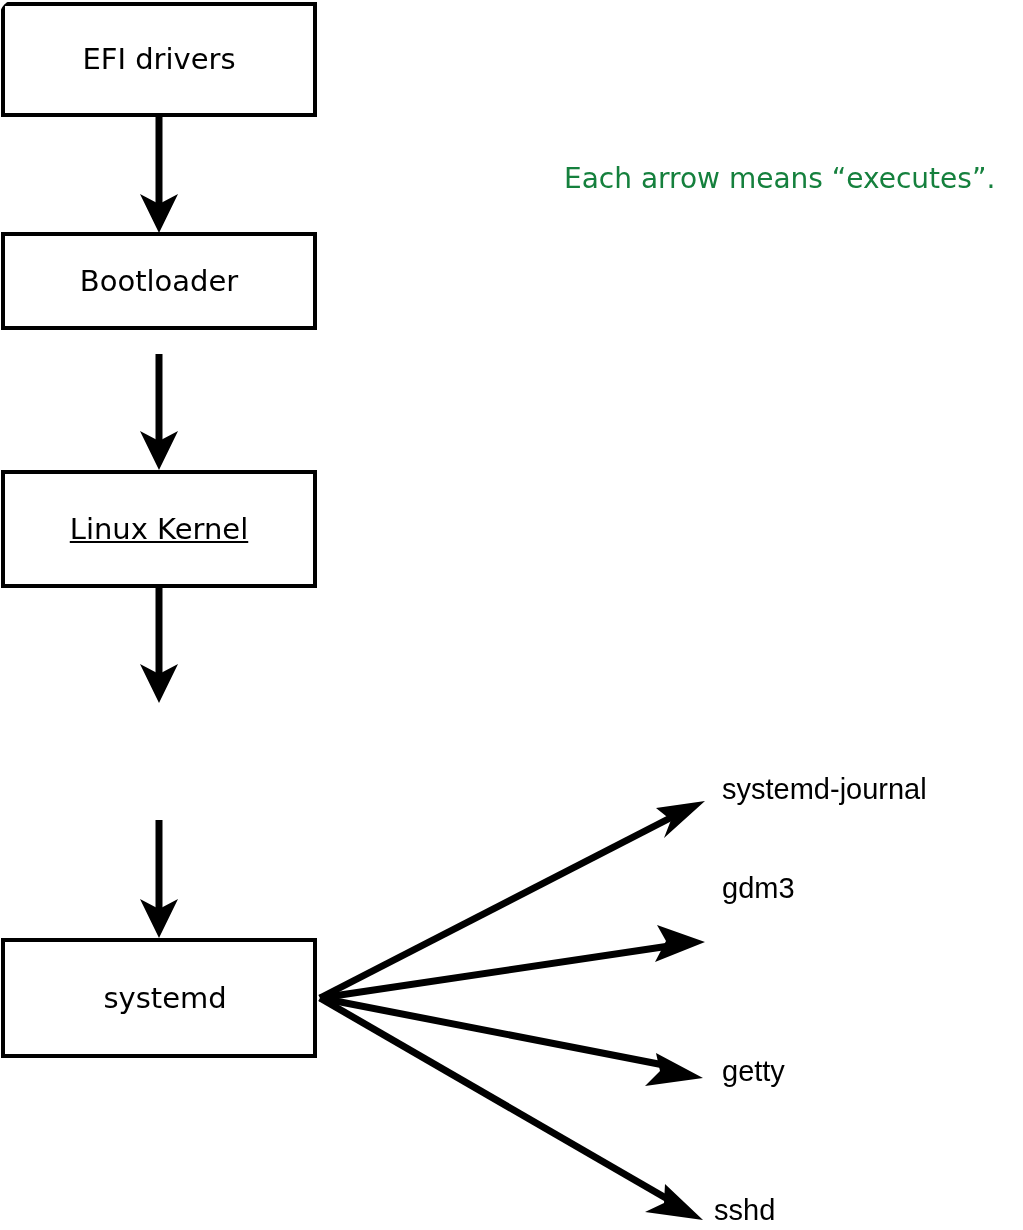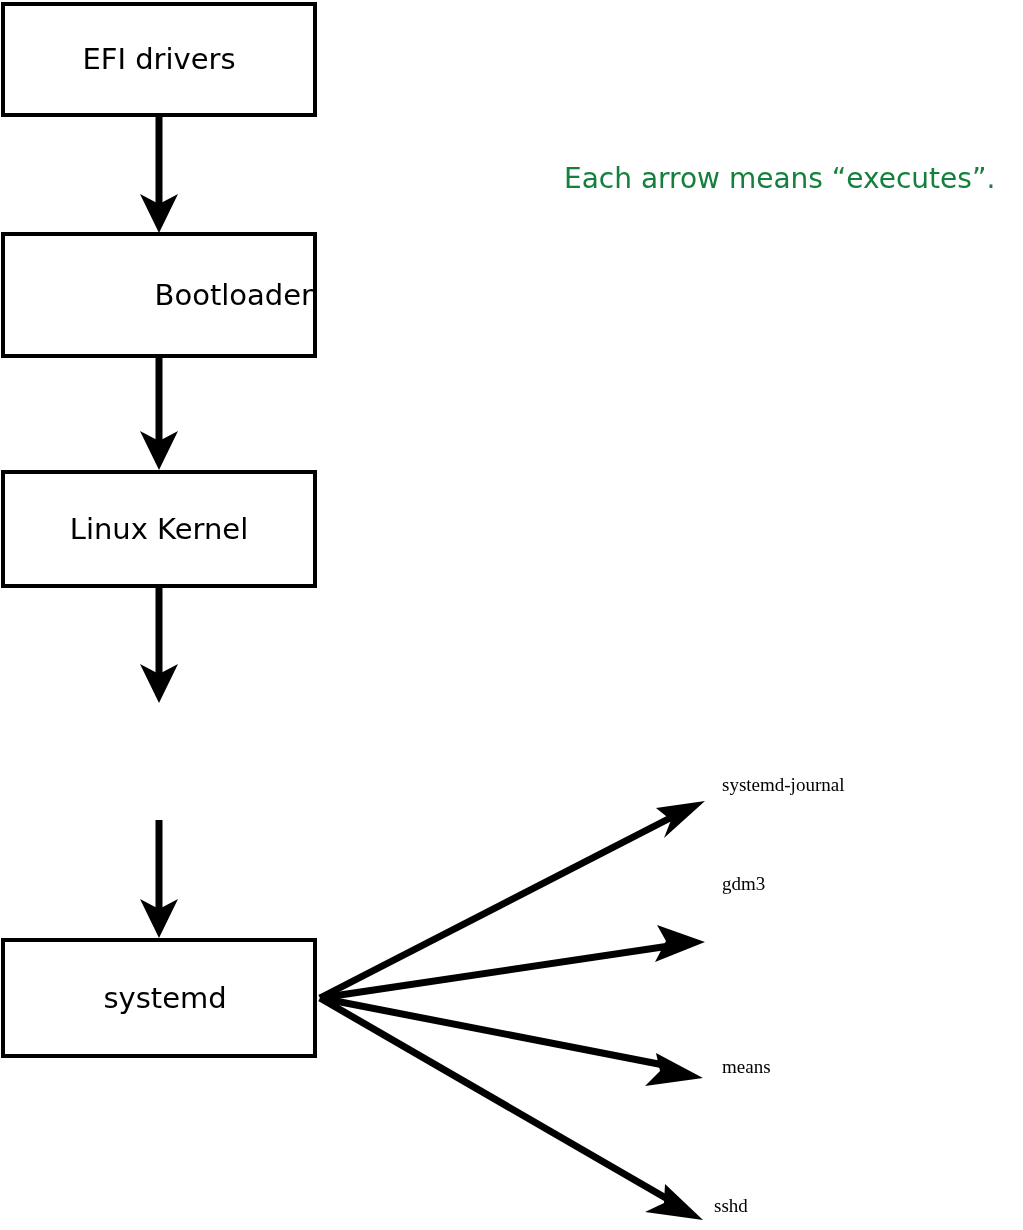--- a/index.html
+++ b/index.html
@@ -7,20 +7,21 @@
     padding: 0;
     background: #ffffff;
   }
   #canvas {
     position: relative;
     width: 1023px;
     height: 1230px;
     background: #ffffff;
     overflow: hidden;
     font-family: "DejaVu Sans", sans-serif;
+    border-radius: 15px;
   }
   #diagram-svg {
     position: absolute;
     left: 0;
     top: 0;
     width: 1023px;
     height: 1230px;
   }
   .node-box {
     position: absolute;
@@ -33,22 +34,22 @@
   }
   .node-label {
     font-family: "DejaVu Sans", sans-serif;
     font-size: 29px;
     color: #000000;
     line-height: 1;
     white-space: nowrap;
   }
   .leaf-label {
     position: absolute;
-    font-family: Liberation Serif, serif;
-    font-size: 19px;
+    font-family: Liberation Sans, sans-serif;
+    font-size: 29px;
     color: #000000;
     line-height: 1;
     white-space: nowrap;
   }
   .legend-text {
     position: absolute;
     font-family: "DejaVu Sans", sans-serif;
     font-size: 28px;
     color: #15803d;
     line-height: 1;
@@ -94,36 +95,36 @@
     <g>
       <line x1="320" y1="998" x2="671" y2="1201" stroke="#000" stroke-width="7"></line>
       <polygon points="703,1220 665,1184 664,1203 645,1212" fill="#000"></polygon>
     </g>
   </svg>
 
   <div class="node-box" style="left:1px; top:2px; width:316px; height:115px;">
     <span class="node-label">EFI drivers</span>
   </div>
 
-  <div class="node-box" style="left:1px; top:232px; width:316px; height:126px;justify-content:flex-end;">
+  <div class="node-box" style="left:1px; top:232px; width:316px; height:98px;">
     <span class="node-label">Bootloader</span>
   </div>
 
-  <div class="node-box" style="left:1px; top:470px; width:316px; height:118px;">
+  <div class="node-box" style="left:1px; top:470px; width:316px; height:118px;text-decoration:underline;">
     <span class="node-label">Linux Kernel</span>
   </div>
 
 
   <div class="node-box" style="left:1px; top:938px; width:316px; height:120px;padding-left:12px;">
     <span class="node-label">systemd</span>
   </div>
 
   <div class="leaf-label" style="left:722px; top:775px;">systemd-journal</div>
 
   <div class="leaf-label" style="left:722px; top:874px;">gdm3</div>
 
-  <div class="leaf-label" style="left:722px; top:1057px;">means</div>
+  <div class="leaf-label" style="left:722px; top:1057px;">getty</div>
 
   <div class="leaf-label" style="left:714px; top:1196px;text-align:right;">sshd</div>
 
   <div class="legend-text" style="left:564px; top:165px;">Each arrow means “executes”.</div>
 
 </div>
 
 </body></html>

